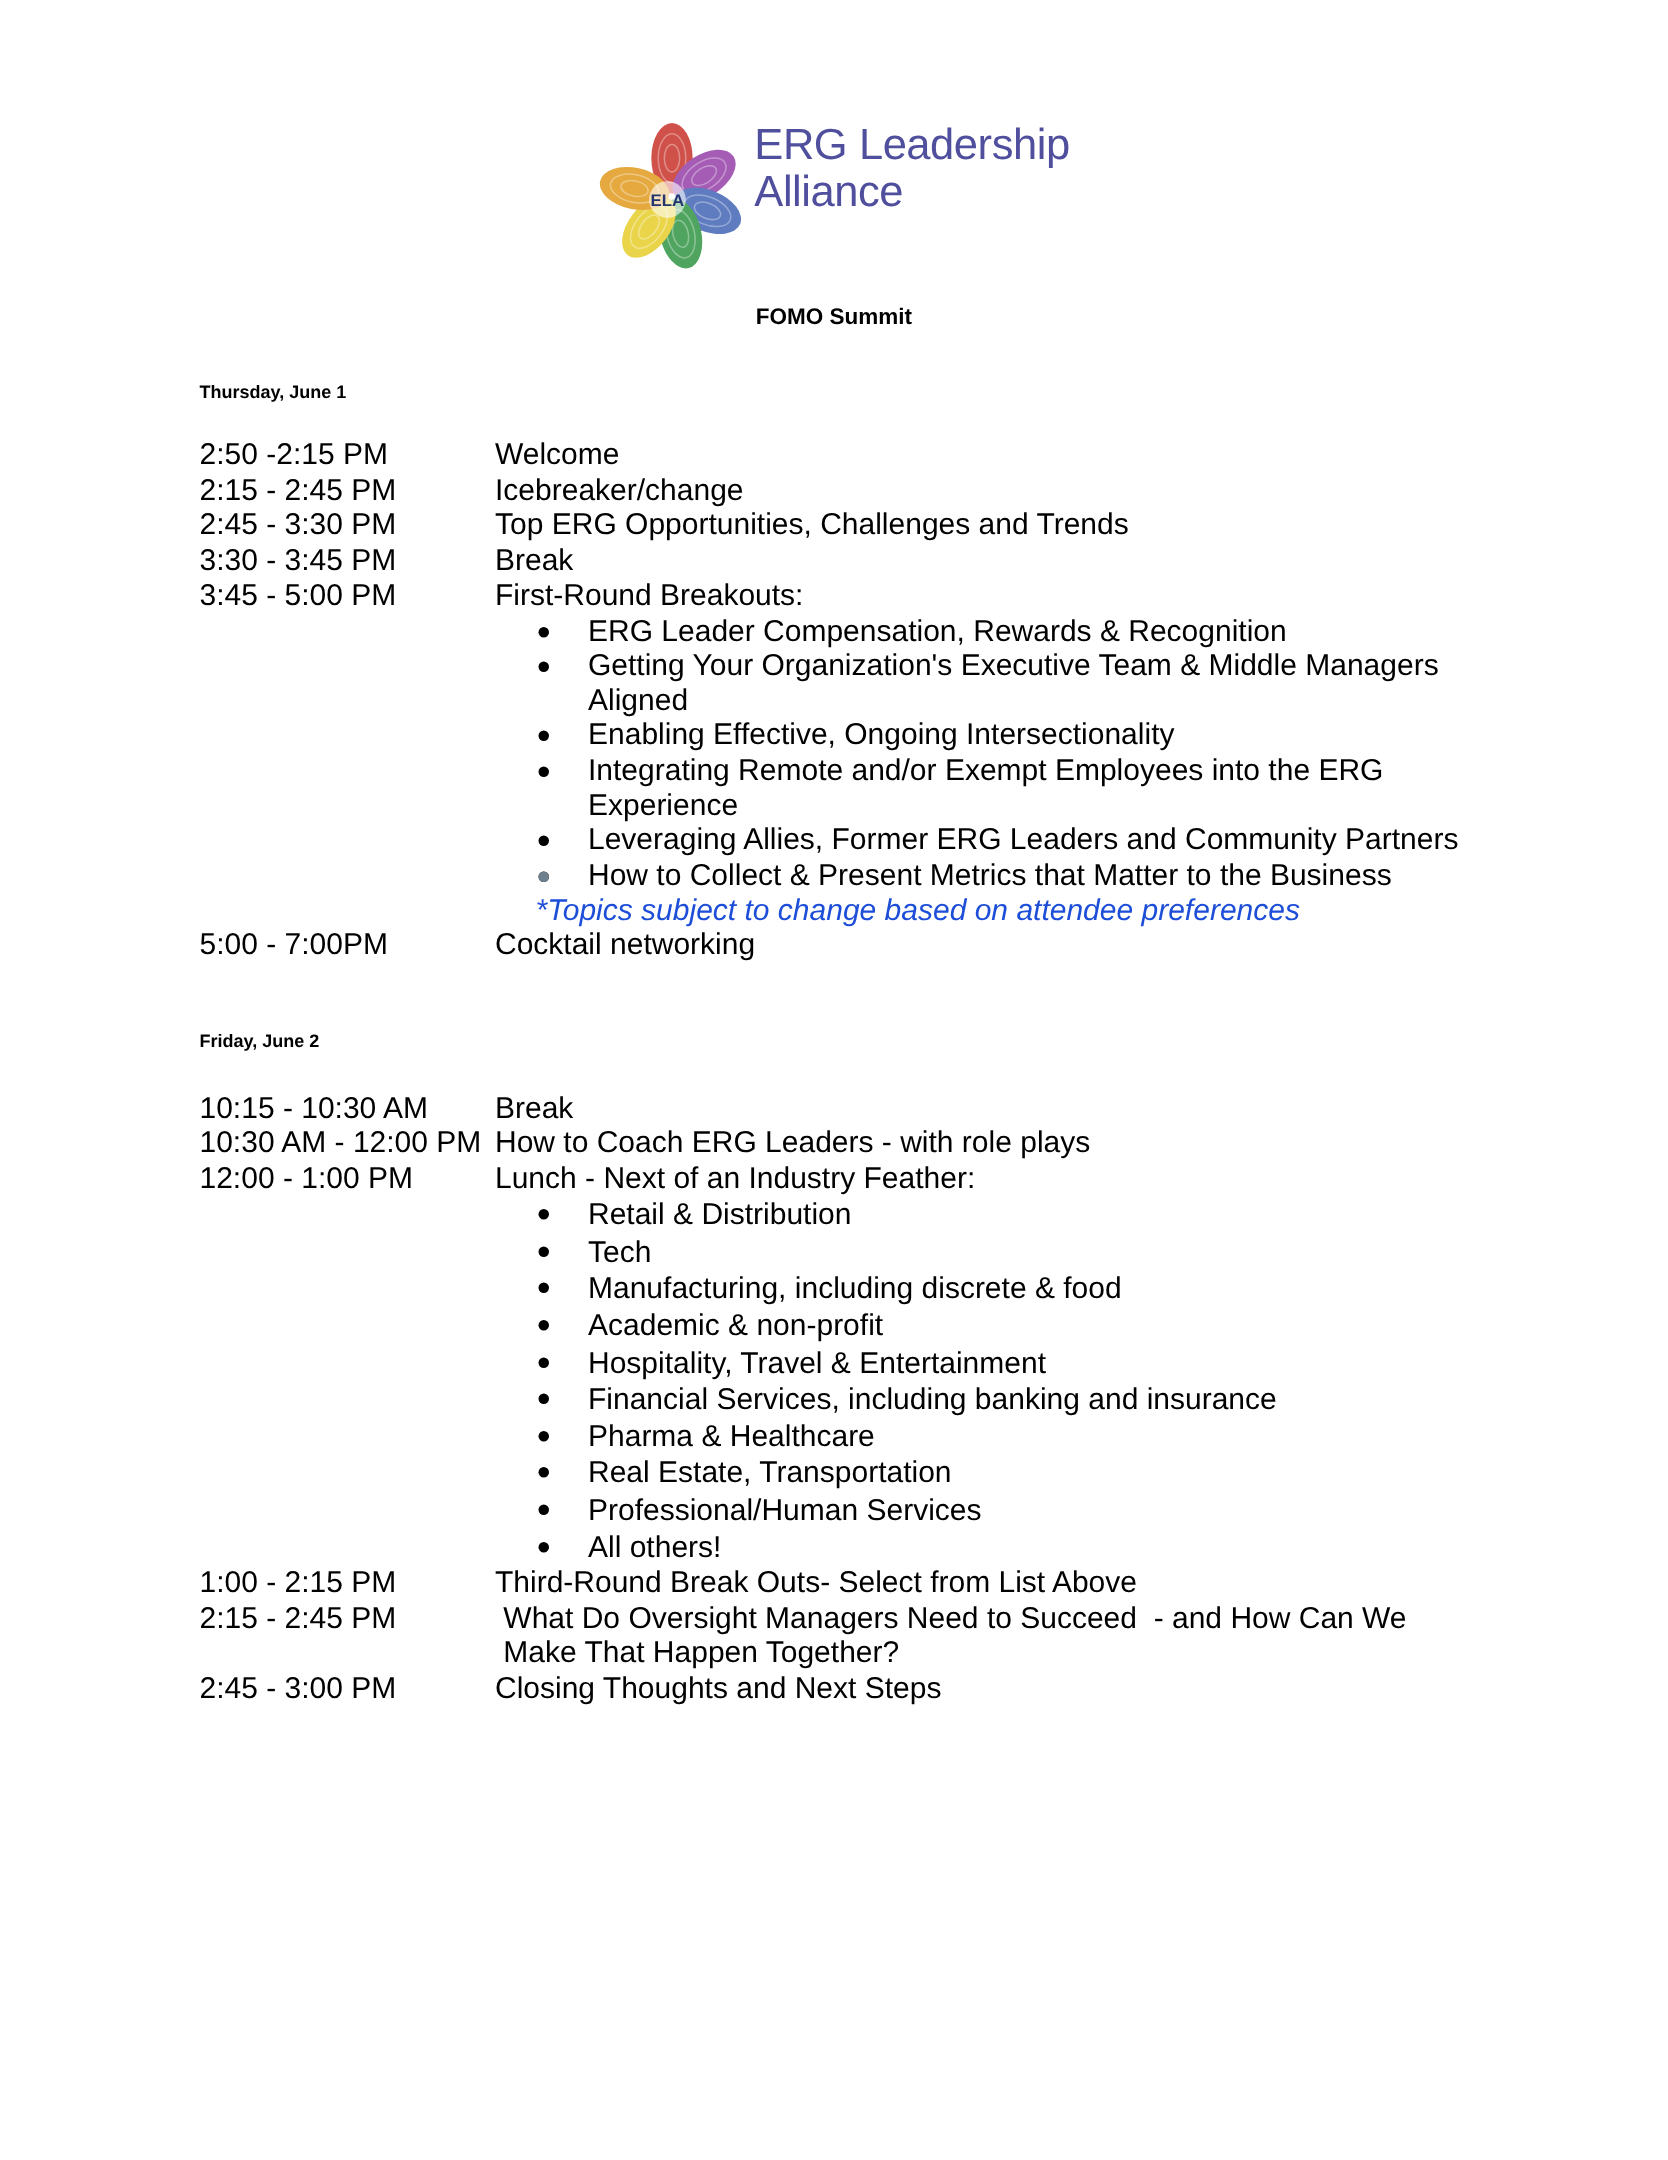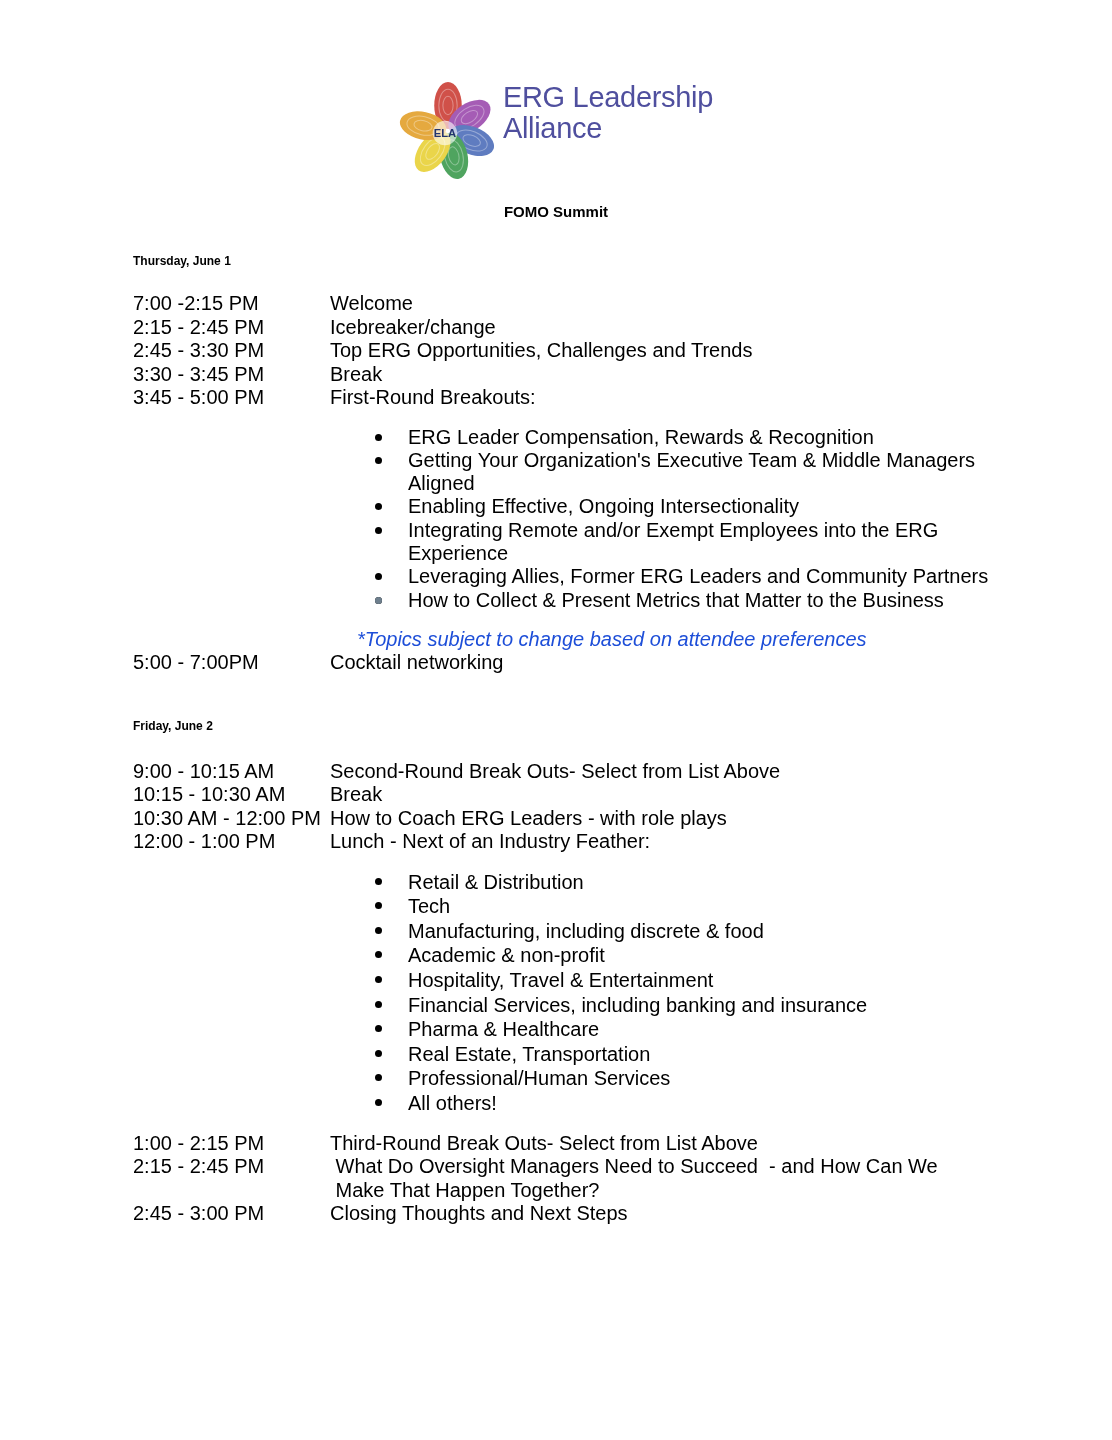--- a/index.html
+++ b/index.html
@@ -45,21 +45,21 @@
   .day-thursday { margin-top: 34px; }
   .day-friday   { margin-top: 44px; }
   .rows { margin-top: 24px; }
   .day-friday .rows { margin-top: 27px; }
   .row { display: flex; align-items: flex-start; }
   .row, .row .desc-cell { line-height: 23.5px; }
   .time-cell { flex: 0 0 197px; }
   .desc-cell { flex: 1 1 auto; }
   .desc-pre { white-space: pre-wrap; }
   
-  .bullets { list-style: none; margin: 16px; padding: 0 0 0 27px; }
+  .bullets { list-style: none; margin: 0; padding: 0 0 0 27px; }
   .bullets li { position: relative; padding-left: 35px; }
   .th-bullets li { line-height: 23.3px; }
   .fr-bullets li { line-height: 24.6px; }
   .bullet-dot {
     position: absolute;
     left: 2px;
     top: 8px;
     width: 7px;
     height: 7px;
     border-radius: 50%;
@@ -124,21 +124,21 @@
 
   <div class="page-title">FOMO Summit</div>
 
   <div class="content">
 
     <section class="day day-thursday">
       <h2 class="day-heading">Thursday, June 1</h2>
       <div class="rows">
 
         <div class="row">
-          <span class="time-cell">7:00 -2:15 PM</span>
+          <span class="time-cell">2:50 -2:15 PM</span>
           <span class="desc-cell">Welcome</span>
         </div>
         <div class="row">
           <span class="time-cell">2:15 - 2:45 PM</span>
           <span class="desc-cell">Icebreaker/change</span>
         </div>
         <div class="row">
           <span class="time-cell">2:45 - 3:30 PM</span>
           <span class="desc-cell">Top ERG Opportunities, Challenges and Trends</span>
         </div>
@@ -192,24 +192,20 @@
         </div>
 
       </div>
     </section>
 
     <section class="day day-friday">
       <h2 class="day-heading">Friday, June 2</h2>
       <div class="rows">
 
         <div class="row">
-          <span class="time-cell">9:00 - 10:15 AM</span>
-          <span class="desc-cell">Second-Round Break Outs- Select from List Above</span>
-        </div>
-        <div class="row">
           <span class="time-cell">10:15 - 10:30 AM</span>
           <span class="desc-cell">Break</span>
         </div>
         <div class="row">
           <span class="time-cell">10:30 AM - 12:00 PM</span>
           <span class="desc-cell">How to Coach ERG Leaders - with role plays</span>
         </div>
 
         <div class="row">
           <span class="time-cell">12:00 - 1:00 PM</span>

